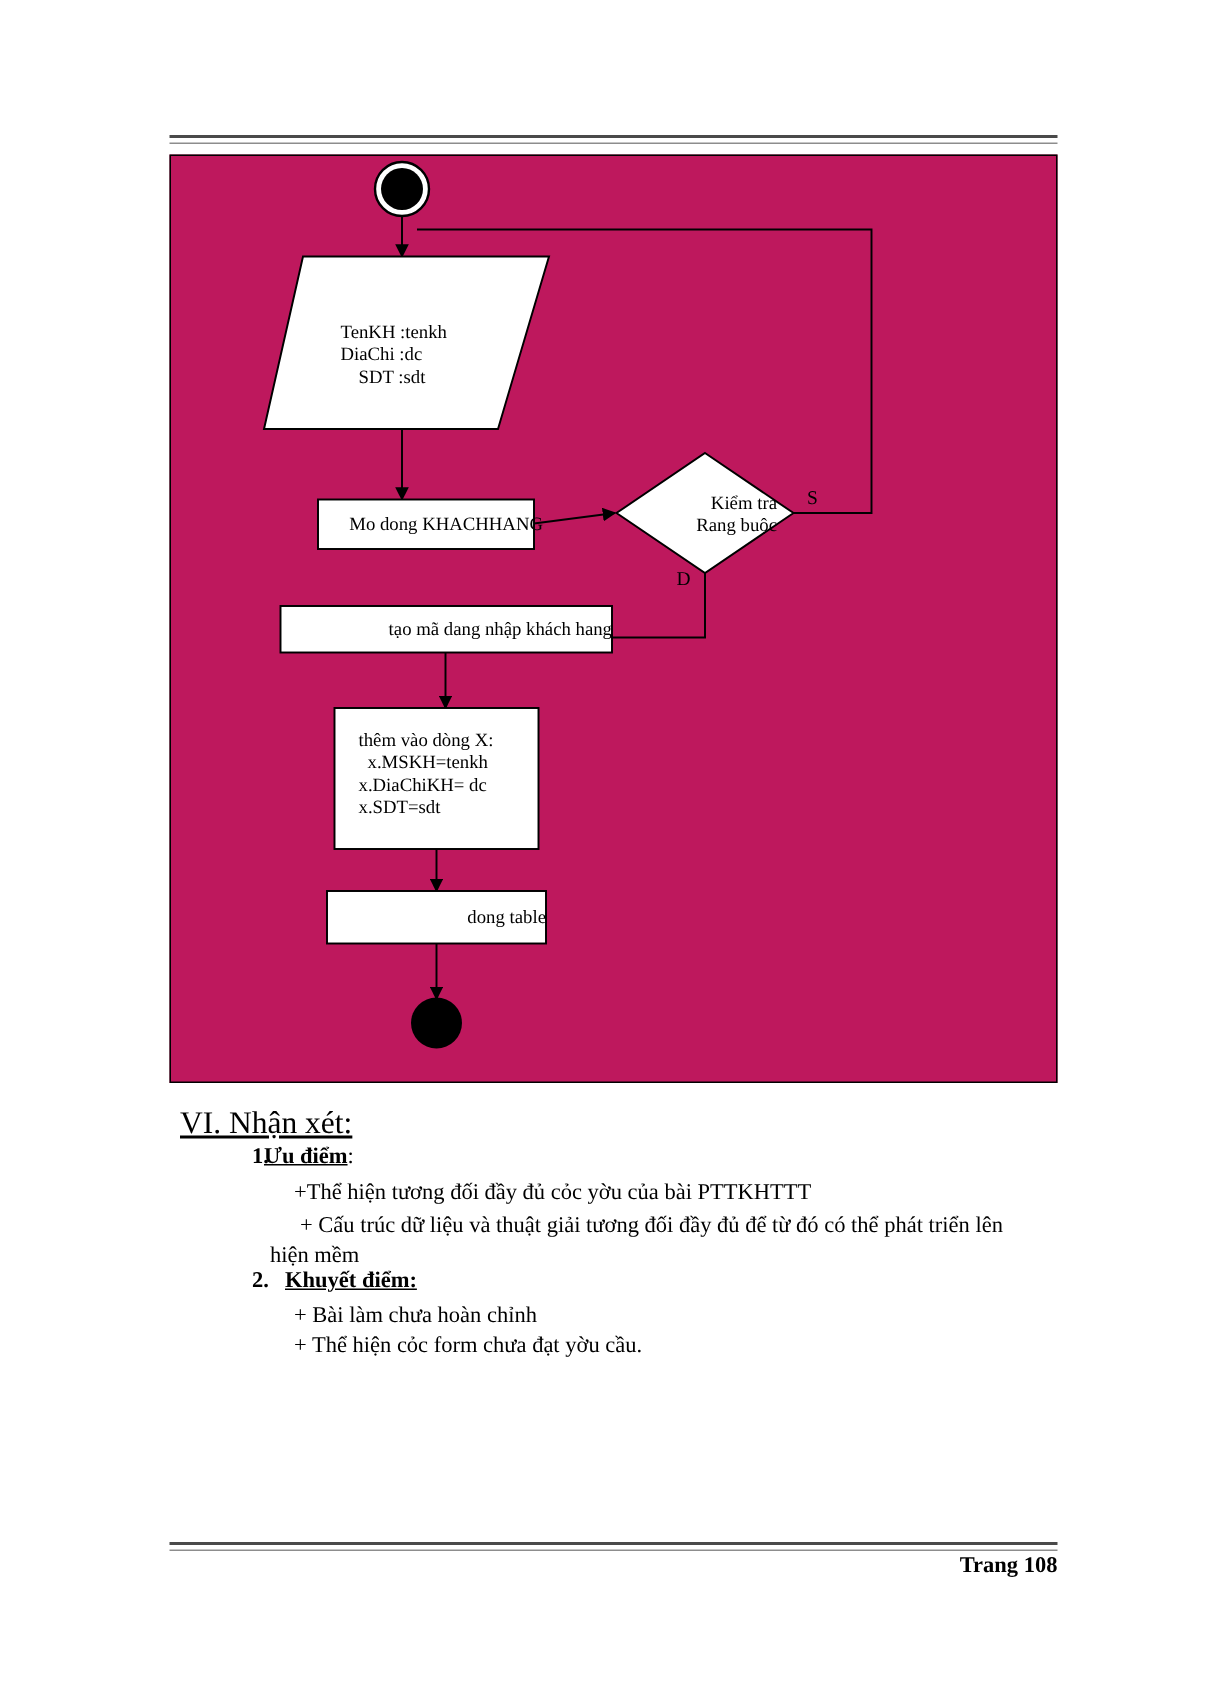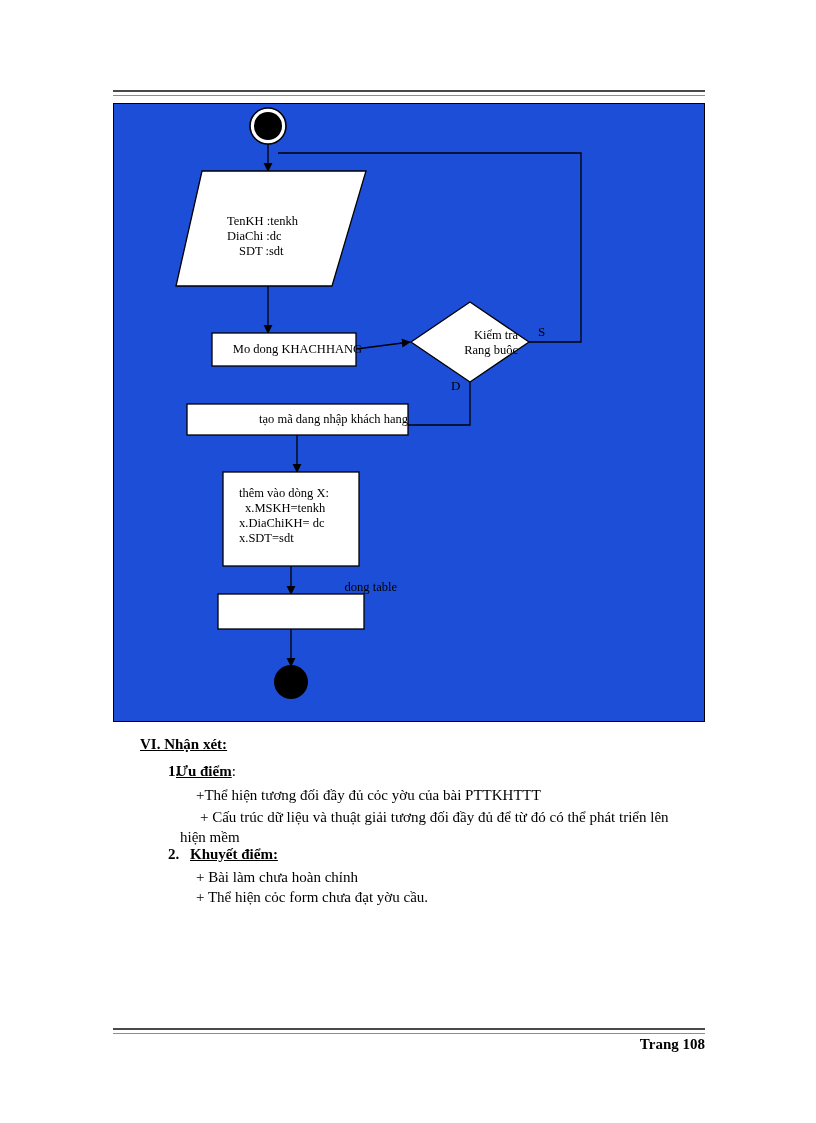--- a/index.html
+++ b/index.html
@@ -42,21 +42,21 @@
 
   
   .diagram-frame {
     position: absolute;
     left: 113px;
     top: 103px;
     width: 592px;
     height: 619px;
     border: 1px solid #000;
     box-sizing: border-box;
-    background: #1d4ed8;
+    background: #be185d;
   }
   .diagram-canvas {
     position: absolute;
     inset: 0;
   }
   .diagram-canvas svg {
     position: absolute;
     left: 0;
     top: 0;
     display: block;
@@ -84,25 +84,24 @@
   .body-block {
     position: absolute;
     left: 0;
     top: 736px;
     width: 816px;
   }
   .sec-heading {
     position: absolute;
     left: 120px;
     top: 0px;
-    font-size: 15px;
-    font-weight: bold;
+    font-size: 21px;
+    font-weight: normal;
     text-decoration: underline;
     white-space: nowrap;
-    margin-left: 20px;
   }
   .ol-item {
     position: absolute;
     font-size: 15px;
     white-space: nowrap;
   }
   .ol-num {
     position: absolute;
     font-weight: bold;
     font-size: 15px;
@@ -202,21 +201,21 @@
       <div class="branch-label" style="left:424px; top:220px;">S</div>
       <div class="branch-label" style="left:337px; top:274px;">D</div>
 
       <div class="node-label center" style="left:73px; top:308px; width:221px;">tạo mã dang nhập khách hang</div>
 
       <div class="node-label" style="left:125px; top:382px;">thêm vào dòng X:</div>
       <div class="node-label" style="left:131px; top:397px;">x.MSKH=tenkh</div>
       <div class="node-label" style="left:125px; top:412px;">x.DiaChiKH= dc</div>
       <div class="node-label" style="left:125px; top:427px;">x.SDT=sdt</div>
 
-      <div class="node-label center" style="left:104px; top:476px; width:146px;padding-left:33px;">dong table</div>
+      <div class="node-label center" style="left:104px; top:500px; width:146px;">dong table</div>
     </div>
   </div>
 
   <div class="body-block">
 
     <div class="sec-heading">VI. Nhận xét:</div>
 
     <div class="ol-num" style="left:168px; top:27px;">1.</div>
     <div class="ol-item" style="left:176px; top:27px;">
       <span class="ol-title">Ưu điểm</span><span>:</span>

